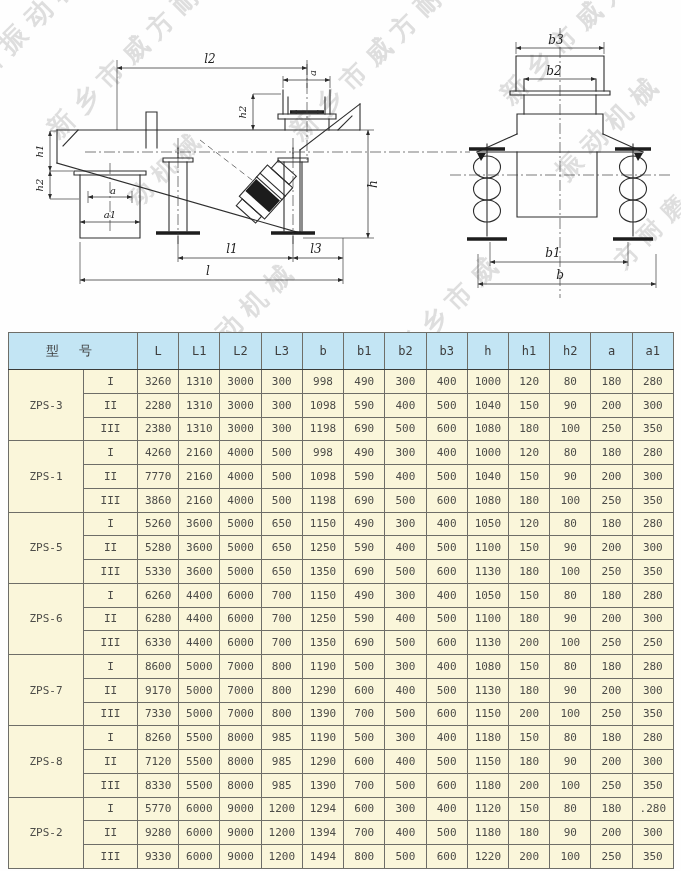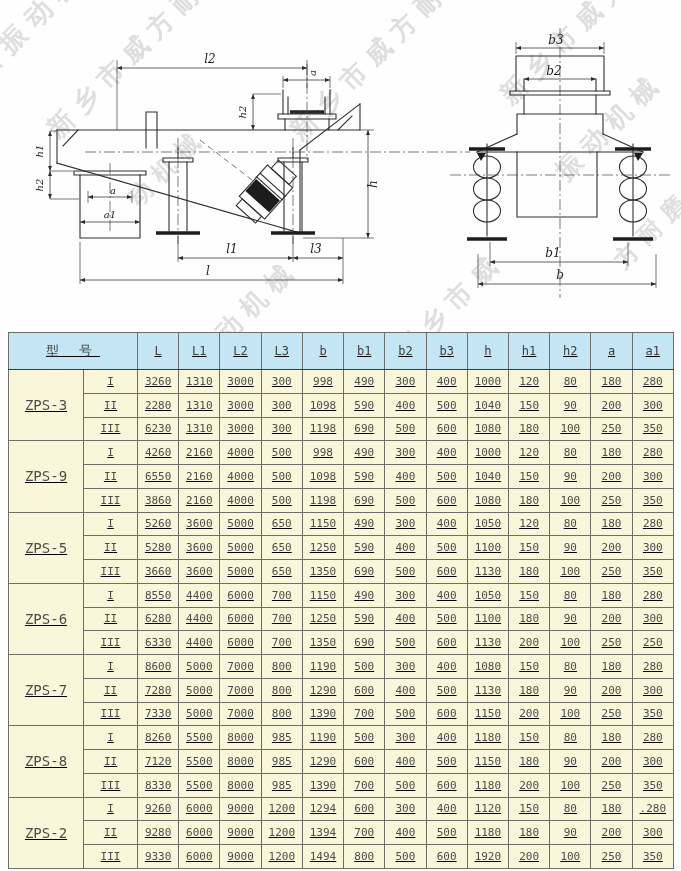--- a/index.html
+++ b/index.html
@@ -23,22 +23,22 @@
   .fillblk{fill:#1c1c1c;stroke:none;}
   
   #spec-table{position:absolute;left:8px;top:332px;width:666px;height:537px;z-index:3;
     border-collapse:collapse;table-layout:fixed;background:#faf6da;
     font-family:"DejaVu Sans Mono",monospace;}
   #spec-table th,#spec-table td{border:1px solid #6e6e68;text-align:center;vertical-align:middle;
     padding:0;color:#4c4c48;font-weight:normal;overflow:hidden;}
   #spec-table thead th{background:#c3e5f4;height:36px;font-size:12px;color:#3d3d3d;}
   #spec-table thead th.model-h{font-family:"DejaVu Sans",sans-serif;font-size:13px;letter-spacing:8px;}
   #spec-table td{font-size:11px;height:18px;}
-  #spec-table td.model-cell{font-size:14px;}
-  #spec-table{border:1.5px solid #3a3a38;text-decoration:underline;}
+  #spec-table td.model-cell{font-size:11px;}
+  #spec-table{border:1.5px solid #3a3a38;}
   #spec-table thead th{border-bottom:1.5px solid #3a3a38;}
   tr.group-start td{border-top:1.5px solid #3a3a38;}
 </style>
 </head>
 <body>
 
 <div id="stage">
 
   <div id="wm-layer">
       <div class="wm" style="left: -22px; top: 56px; font-size: 27px; color: rgb(201, 201, 201);">磨振动机械</div>
@@ -247,54 +247,54 @@
           <td>400</td>
           <td>500</td>
           <td>1040</td>
           <td>150</td>
           <td>90</td>
           <td>200</td>
           <td>300</td>
         </tr>
         <tr>
           <td>III</td>
-          <td>6230</td>
+          <td>2380</td>
           <td>1310</td>
           <td>3000</td>
           <td>300</td>
           <td>1198</td>
           <td>690</td>
           <td>500</td>
           <td>600</td>
           <td>1080</td>
           <td>180</td>
           <td>100</td>
           <td>250</td>
           <td>350</td>
         </tr>
         <tr class="group-start">
-          <td class="model-cell" rowspan="3">ZPS-9</td>
+          <td class="model-cell" rowspan="3">ZPS-1</td>
           <td>I</td>
           <td>4260</td>
           <td>2160</td>
           <td>4000</td>
           <td>500</td>
           <td>998</td>
           <td>490</td>
           <td>300</td>
           <td>400</td>
           <td>1000</td>
           <td>120</td>
           <td>80</td>
           <td>180</td>
           <td>280</td>
         </tr>
         <tr>
           <td>II</td>
-          <td>6550</td>
+          <td>7770</td>
           <td>2160</td>
           <td>4000</td>
           <td>500</td>
           <td>1098</td>
           <td>590</td>
           <td>400</td>
           <td>500</td>
           <td>1040</td>
           <td>150</td>
           <td>90</td>
@@ -345,38 +345,38 @@
           <td>400</td>
           <td>500</td>
           <td>1100</td>
           <td>150</td>
           <td>90</td>
           <td>200</td>
           <td>300</td>
         </tr>
         <tr>
           <td>III</td>
-          <td>3660</td>
+          <td>5330</td>
           <td>3600</td>
           <td>5000</td>
           <td>650</td>
           <td>1350</td>
           <td>690</td>
           <td>500</td>
           <td>600</td>
           <td>1130</td>
           <td>180</td>
           <td>100</td>
           <td>250</td>
           <td>350</td>
         </tr>
         <tr class="group-start">
           <td class="model-cell" rowspan="3">ZPS-6</td>
           <td>I</td>
-          <td>8550</td>
+          <td>6260</td>
           <td>4400</td>
           <td>6000</td>
           <td>700</td>
           <td>1150</td>
           <td>490</td>
           <td>300</td>
           <td>400</td>
           <td>1050</td>
           <td>150</td>
           <td>80</td>
@@ -427,21 +427,21 @@
           <td>300</td>
           <td>400</td>
           <td>1080</td>
           <td>150</td>
           <td>80</td>
           <td>180</td>
           <td>280</td>
         </tr>
         <tr>
           <td>II</td>
-          <td>7280</td>
+          <td>9170</td>
           <td>5000</td>
           <td>7000</td>
           <td>800</td>
           <td>1290</td>
           <td>600</td>
           <td>400</td>
           <td>500</td>
           <td>1130</td>
           <td>180</td>
           <td>90</td>
@@ -509,21 +509,21 @@
           <td>600</td>
           <td>1180</td>
           <td>200</td>
           <td>100</td>
           <td>250</td>
           <td>350</td>
         </tr>
         <tr class="group-start">
           <td class="model-cell" rowspan="3">ZPS-2</td>
           <td>I</td>
-          <td>9260</td>
+          <td>5770</td>
           <td>6000</td>
           <td>9000</td>
           <td>1200</td>
           <td>1294</td>
           <td>600</td>
           <td>300</td>
           <td>400</td>
           <td>1120</td>
           <td>150</td>
           <td>80</td>
@@ -549,21 +549,21 @@
         <tr>
           <td>III</td>
           <td>9330</td>
           <td>6000</td>
           <td>9000</td>
           <td>1200</td>
           <td>1494</td>
           <td>800</td>
           <td>500</td>
           <td>600</td>
-          <td>1920</td>
+          <td>1220</td>
           <td>200</td>
           <td>100</td>
           <td>250</td>
           <td>350</td>
         </tr>
       </tbody>
   </table>
 
 </div>
 

